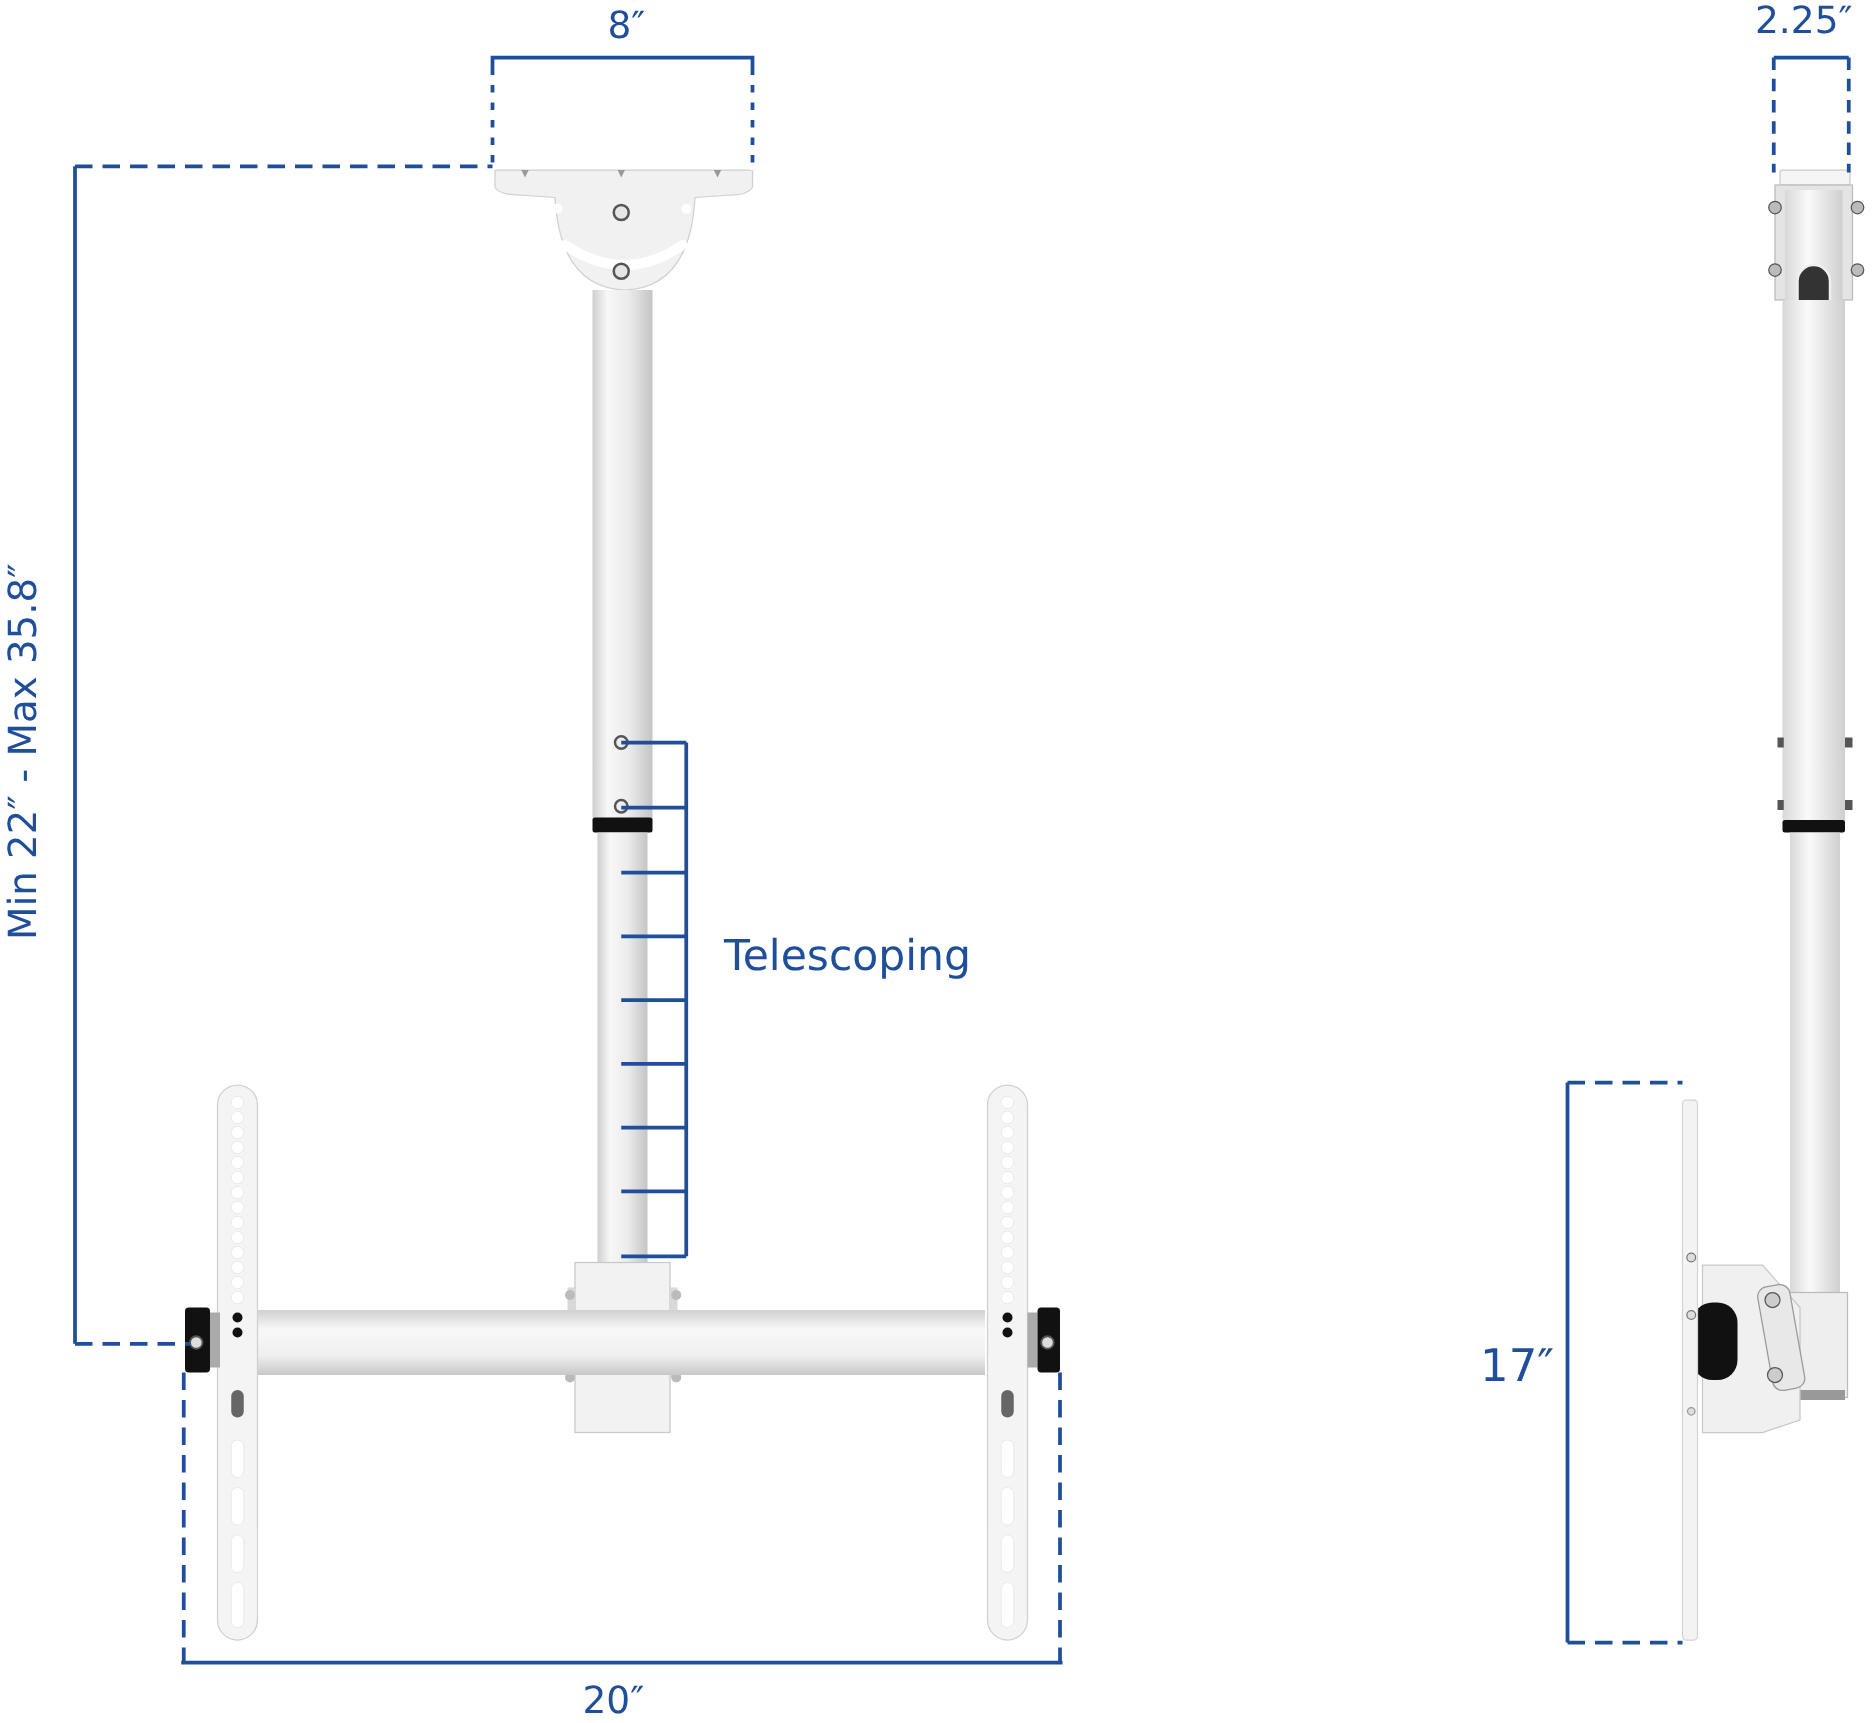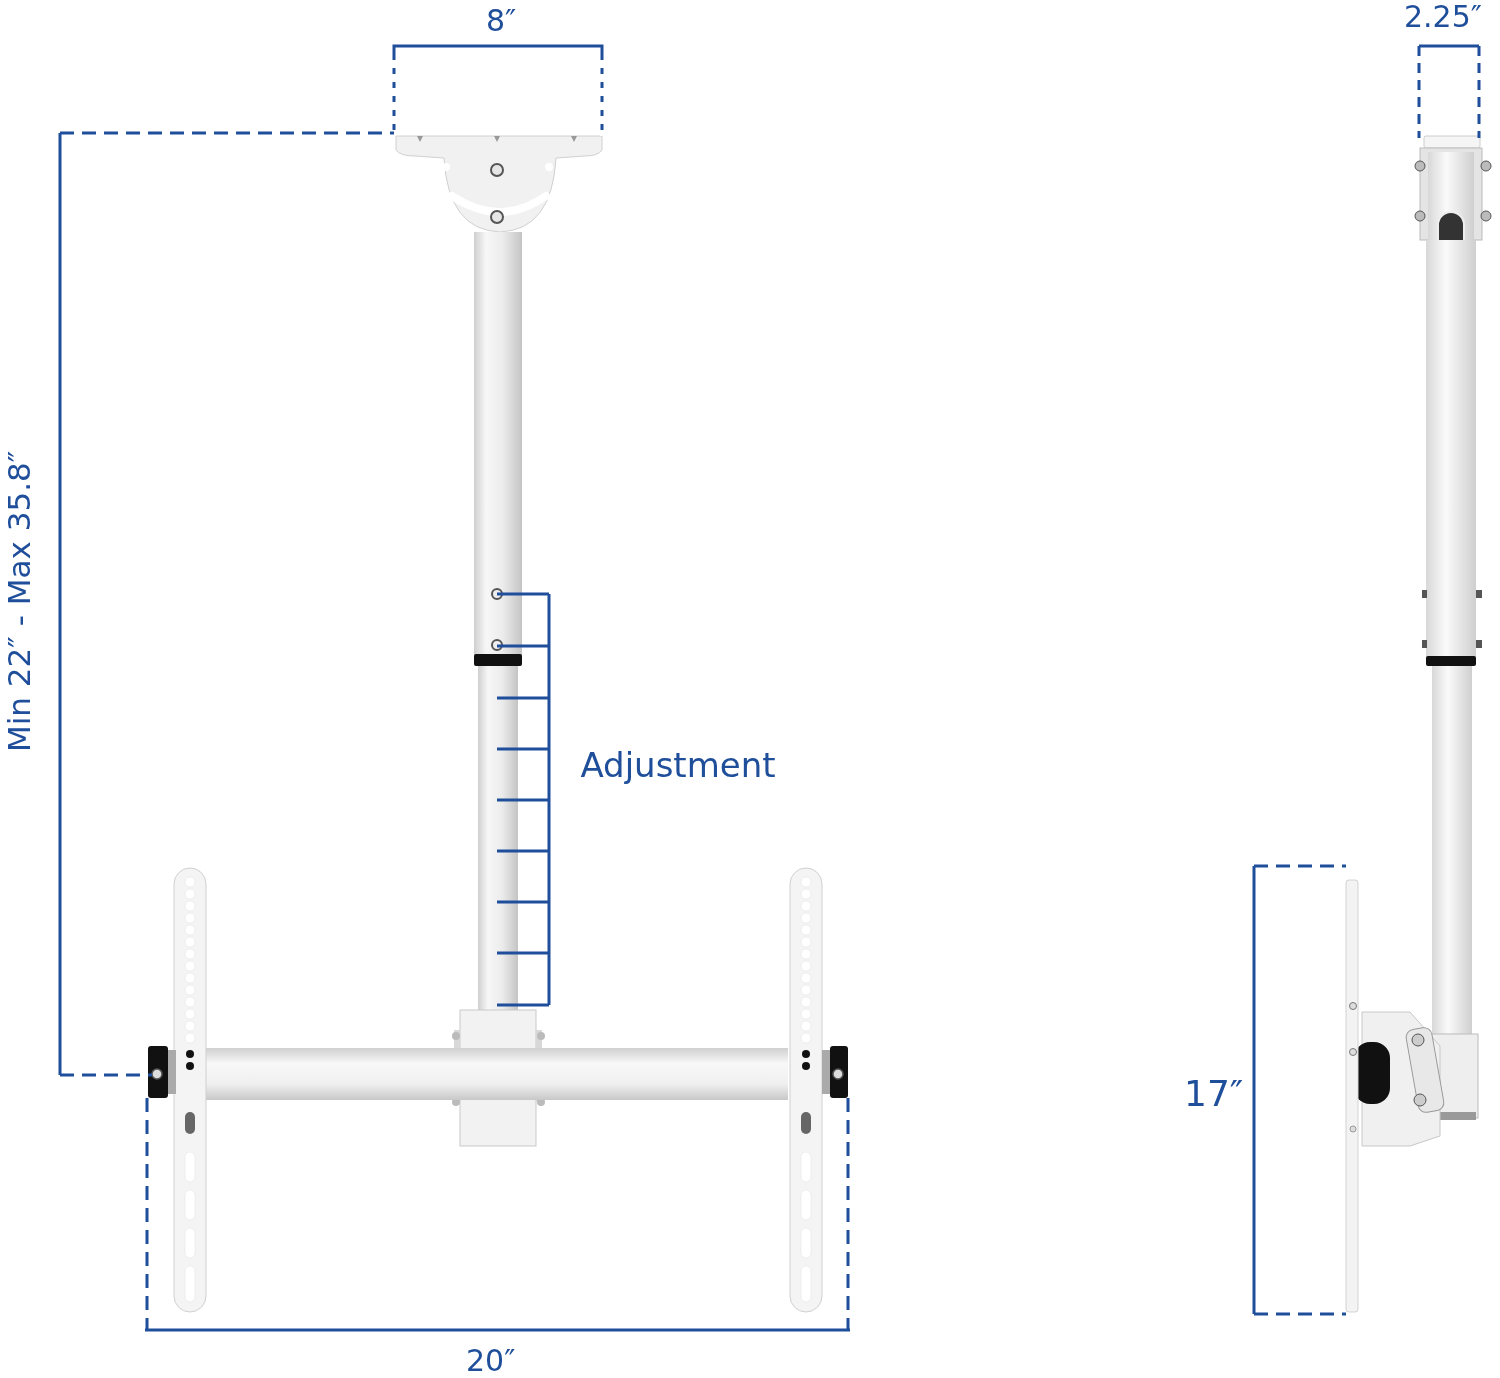--- a/index.html
+++ b/index.html
@@ -211,17 +211,17 @@
       <line x1="1254" y1="866" x2="1254" y2="1314" stroke-width="3"></line>
       <line x1="1254" y1="866" x2="1346" y2="866" stroke-width="3" stroke-dasharray="14 8"></line>
       <line x1="1254" y1="1314" x2="1346" y2="1314" stroke-width="3" stroke-dasharray="14 8"></line>
     </g>
   </svg>
 
   <div class="label dim-top" id="lbl-width-top">8″</div>
   <div class="label dim-top" id="lbl-depth-top">2.25″</div>
   <div class="label" id="lbl-height-range">Min 22″ - Max 35.8″</div>
   <div class="label" id="lbl-telescoping">
-    <span>Adjustment</span>
+    <span>Telescoping</span>
   </div>
   <div class="label" id="lbl-bottom-width">20″</div>
   <div class="label" id="lbl-plate-height">17″</div>
 </div>
 
 </body></html>

